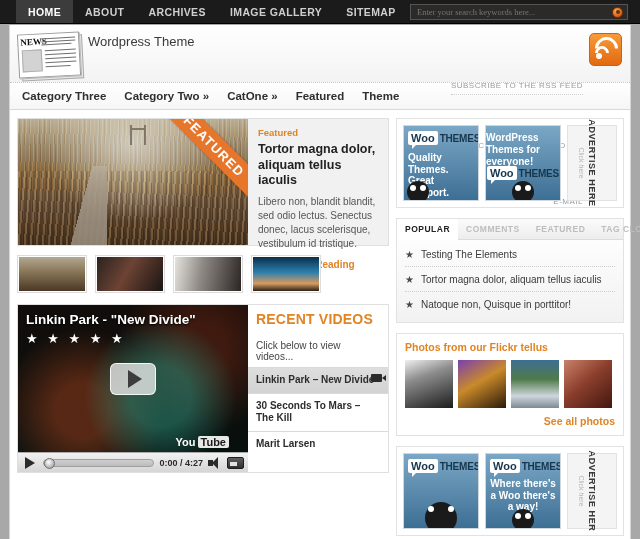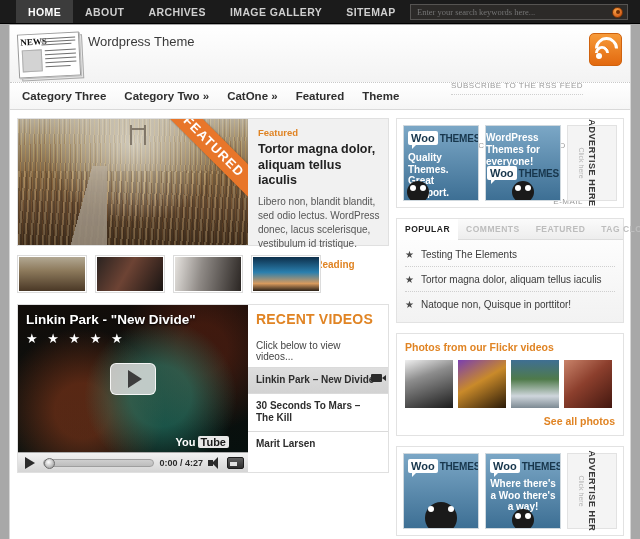--- a/index.html
+++ b/index.html
@@ -375,21 +375,21 @@
           <div class="feat-img">
             <div class="grass"></div>
               <div class="grass2"></div>
             <div class="tower"></div>
               <div class="path"></div>
             <div class="ribbon">FEATURED</div>
           </div>
           <div class="feat-text">
             <div class="feat-kicker">Featured</div>
             <div class="feat-title">Tortor magna dolor, aliquam tellus iaculis</div>
-            <div class="feat-body">Libero non, blandit blandit, sed odio lectus. WordPress donec, lacus scelerisque, vestibulum id tristique.</div>
+            <div class="feat-body">Libero non, blandit blandit, sed odio lectus. Senectus donec, lacus scelerisque, vestibulum id tristique.</div>
             <a class="feat-more" href="#">➔ Continue Reading</a>
           </div>
         </div>
 
         <div class="thumbs">
           <div class="thumb">
               <i class="th1"></i>
             </div>
           <div class="thumb">
               <i class="th2"></i>
@@ -488,21 +488,21 @@
               <span>Tortor magna dolor, aliquam tellus iaculis</span>
             </div>
             <div class="pitem">
               <span class="star">★</span>
               <span>Natoque non, Quisque in porttitor!</span>
             </div>
           </div>
         </div>
 
         <div class="flickr">
-          <div class="h">Photos from our Flickr videos</div>
+          <div class="h">Photos from our Flickr tellus</div>
           <div class="fgrid">
             <div class="fp fp1"></div>
             <div class="fp fp2"></div>
             <div class="fp fp3"></div>
             <div class="fp fp4"></div>
           </div>
           <div class="seeall">
             <a href="#">See all photos</a>
           </div>
         </div>

